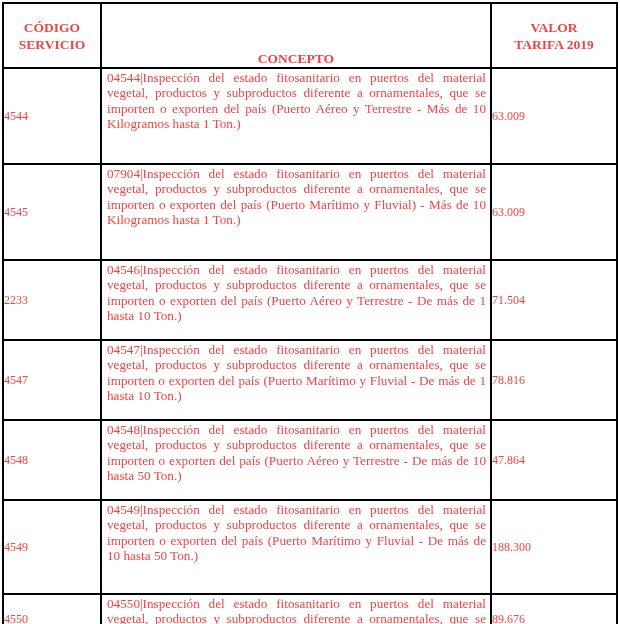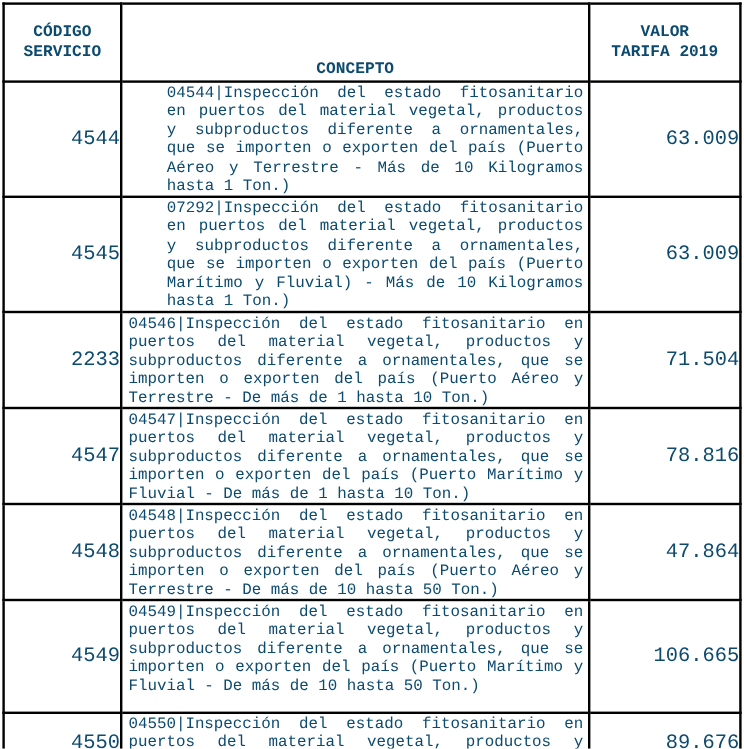--- a/index.html
+++ b/index.html
@@ -6,22 +6,22 @@
     margin: 0;
     padding: 0;
     background: #ffffff;
   }
   .page {
     position: relative;
     width: 620px;
     height: 624px;
     background: #ffffff;
     overflow: hidden;
-    font-family: Liberation Mono, monospace;
-    color: #0c4a6e;
+    font-family: Liberation Serif, serif;
+    color: #ef4444;
   }
   table.tariff {
     position: absolute;
     left: 2px;
     top: 2px;
     width: 614px;
     border-collapse: collapse;
     table-layout: fixed;
   }
   col.c-codigo { width: 98px; }
@@ -41,32 +41,32 @@
     line-height: 17px;
     text-align: center;
     height: 38px;
   }
   .hwrap { margin: 0 auto; }
   .hw-codigo { width: 78px; }
   .hw-concepto { width: 100%; margin-top: 46px; }
   .hw-valor { width: 96px; }
 
   td.code-cell, td.value-cell {
-    text-align: right;
-    font-size: 17px;
+    text-align: left;
+    font-size: 12px;
   }
   .concept {
     font-size: 13.2px;
     line-height: 15.4px;
     text-align: justify;
     padding: 1px 4px 0 5px;
     overflow: hidden;
   }
   
-  .ch-a { height: 93px; margin-left: 32px; }   
+  .ch-a { height: 93px; }   
   .ch-b { height: 77px; }   
   .ch-c { height: 91px; }   
   .ch-d { height: 47px; }   
   .rh-a { height: 94px; }
   .rh-b { height: 78px; }
   .rh-c { height: 92px; }
   .rh-d { height: 48px; }
 
   tr.last-row td { border-bottom: 3px solid #000000; }
 </style>
@@ -97,21 +97,21 @@
       <tr>
         <td class="code-cell rh-a">4544</td>
         <td>
           <div class="concept ch-a">04544|Inspección del estado fitosanitario en puertos del material vegetal, productos y subproductos diferente a ornamentales, que se importen o exporten del país (Puerto Aéreo y Terrestre - Más de 10 Kilogramos hasta 1 Ton.)</div>
         </td>
         <td class="value-cell rh-a">63.009</td>
       </tr>
       <tr>
         <td class="code-cell rh-a">4545</td>
         <td>
-          <div class="concept ch-a">07292|Inspección del estado fitosanitario en puertos del material vegetal, productos y subproductos diferente a ornamentales, que se importen o exporten del país (Puerto Marítimo y Fluvial) - Más de 10 Kilogramos hasta 1 Ton.)</div>
+          <div class="concept ch-a">07904|Inspección del estado fitosanitario en puertos del material vegetal, productos y subproductos diferente a ornamentales, que se importen o exporten del país (Puerto Marítimo y Fluvial) - Más de 10 Kilogramos hasta 1 Ton.)</div>
         </td>
         <td class="value-cell rh-a">63.009</td>
       </tr>
       <tr>
         <td class="code-cell rh-b">2233</td>
         <td>
           <div class="concept ch-b">04546|Inspección del estado fitosanitario en puertos del material vegetal, productos y subproductos diferente a ornamentales, que se importen o exporten del país (Puerto Aéreo y Terrestre - De más de 1 hasta 10 Ton.)</div>
         </td>
         <td class="value-cell rh-b">71.504</td>
       </tr>
@@ -127,21 +127,21 @@
         <td>
           <div class="concept ch-b">04548|Inspección del estado fitosanitario en puertos del material vegetal, productos y subproductos diferente a ornamentales, que se importen o exporten del país (Puerto Aéreo y Terrestre - De más de 10 hasta 50 Ton.)</div>
         </td>
         <td class="value-cell rh-b">47.864</td>
       </tr>
       <tr>
         <td class="code-cell rh-c">4549</td>
         <td>
           <div class="concept ch-c">04549|Inspección del estado fitosanitario en puertos del material vegetal, productos y subproductos diferente a ornamentales, que se importen o exporten del país (Puerto Marítimo y Fluvial - De más de 10 hasta 50 Ton.)</div>
         </td>
-        <td class="value-cell rh-c">106.665</td>
+        <td class="value-cell rh-c">188.300</td>
       </tr>
       <tr class="last-row">
         <td class="code-cell rh-d">4550</td>
         <td>
           <div class="concept ch-d">04550|Inspección del estado fitosanitario en puertos del material vegetal, productos y subproductos diferente a ornamentales, que se importen o exporten del país</div>
         </td>
         <td class="value-cell rh-d">89.676</td>
       </tr>
     </tbody>
   </table>

